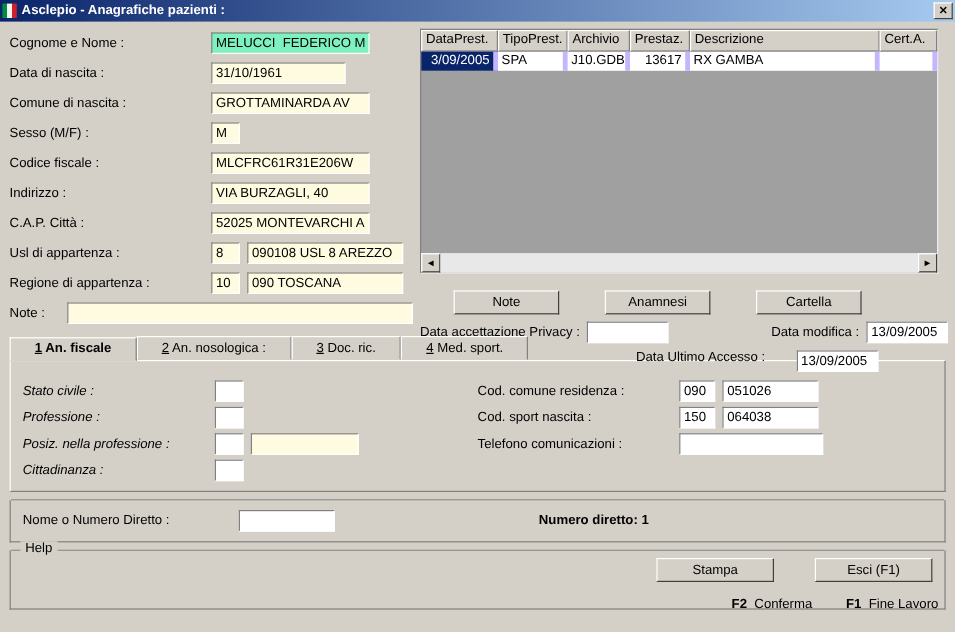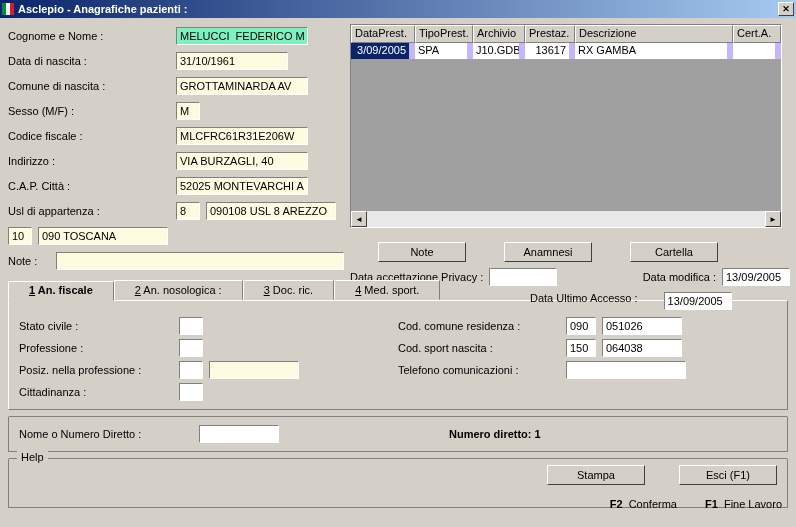--- a/index.html
+++ b/index.html
@@ -16,38 +16,38 @@
 .w100 { width: 112px; }
 .w132 { width: 132px; }
 .w24 { width: 24px; }
 .w30 { width: 30px; }
 .w68 { width: 68px; }
 .w80 { width: 80px; }
 .top-grid { position: absolute; left: 350px; top: 6px; width: 432px; height: 204px; border: 1px solid; border-color: #808080 #fff #fff #808080; background: #a0a0a0; }
 .grid-head { display: flex; background: #d4d0c8; height: 18px; }
 .grid-head div { border: 1px solid; border-color: #fff #808080 #808080 #fff; padding: 1px 3px; font-size: 11px; overflow: hidden; white-space: nowrap; }
 .grid-row { display: flex; height: 16px; background: #fff; }
-.grid-row div { padding: 1px 3px; border-right: 6px solid #c4b5fd; font-size: 11px; overflow: hidden; white-space: nowrap; }
+.grid-row div { padding: 1px 3px; border-right: 4px solid #c4b5fd; font-size: 11px; overflow: hidden; white-space: nowrap; }
 .grid-row .sel-cell { background: #0a246a; color: #fff; }
 .scroll-h { position: absolute; bottom: 0; left: 0; right: 0; height: 16px; background: #d4d0c8; display: flex; }
 .scroll-btn { width: 16px; height: 16px; background: #d4d0c8; border: 1px solid; border-color: #fff #404040 #404040 #fff; display: flex; align-items: center; justify-content: center; font-size: 8px; }
 .scroll-track { flex: 1; background: #e8e8e8; }
 .btn-row { position: absolute; left: 350px; top: 224px; display: flex; gap: 10px; }
 .btn { width: 98px; height: 20px; background: #d4d0c8; border: 1px solid; border-color: #fff #404040 #404040 #fff; text-align: center; line-height: 18px; cursor: pointer; margin-left: 28px; }
 .btn.w { width: 88px; }
 .priv-row { position: absolute; left: 350px; top: 250px; display: flex; align-items: center; width: 440px; }
 .acc-row { position: absolute; left: 530px; top: 274px; display: flex; align-items: flex-start; }
 .tabs { display: flex; position: relative; top: 0; }
 .tab { padding: 3px 20px; border: 1px solid; border-color: #fff #808080 transparent #fff; background: #d4d0c8; cursor: pointer; position: relative; }
 .tab.active { border-bottom: 1px solid #d4d0c8; z-index: 2; top: 1px; padding-top: 2px; font-weight: normal;}
 .tab .u { text-decoration: underline; }
 .tab-body { border: 1px solid; border-color: #fff #808080 #808080 #fff; padding: 14px 10px; height: 110px; display: flex; }
 .tab-col { flex: 1; }
 .tab-row { display: flex; align-items: center; height: 22px; }
-.tab-lbl { width: 160px; }
+.tab-lbl { width: 160px; font-style: italic; }
 .tab-lbl2 { width: 168px; }
 .group-box { border: 1px solid #808080; border-top: 1px solid #fff; margin-top: 6px; padding: 8px 10px 8px 10px; position: relative; }
 .group-box::before { content: ''; position: absolute; top: -1px; left: 0; right: 0; height: 1px; background: #808080; }
 .group-box .legend { position: absolute; top: -8px; left: 8px; background: #d4d0c8; padding: 0 4px; z-index: 1; }
 .status { position: absolute; bottom: 4px; right: 14px; display: flex; gap: 28px; }
 .status span b { font-weight: bold; }
 .num-dir { display: flex; align-items: center; }
 .num-dir .bold { font-weight: bold; margin-left: 170px; }
 .btm-btns { display:flex; gap:6px; justify-content:flex-end; margin-top: 2px;}
 </style>
@@ -113,20 +113,21 @@
   <div class="row">
       <span class="lbl">C.A.P. Città :</span>
       <input class="fld w132" value="52025 MONTEVARCHI A" style="">
     </div>
   <div class="row">
       <span class="lbl">Usl di appartenza :</span>
       <input class="fld w24" value="8" style=""> 
       <input class="fld" style="width: 130px; margin-left: 6px;" value="090108 USL 8 AREZZO">
     </div>
   <div class="row">
+      <span class="lbl">Regione di appartenza :</span>
       <input class="fld w24" value="10" style=""> 
       <input class="fld" style="width: 130px; margin-left: 6px;" value="090 TOSCANA">
     </div>
   <div class="row">
       <span class="lbl" style="width:48px">Note :</span>
       <input class="fld" style="width: 288px;">
     </div>
 
   <div class="btn-row">
     <div class="btn w">Note</div>

